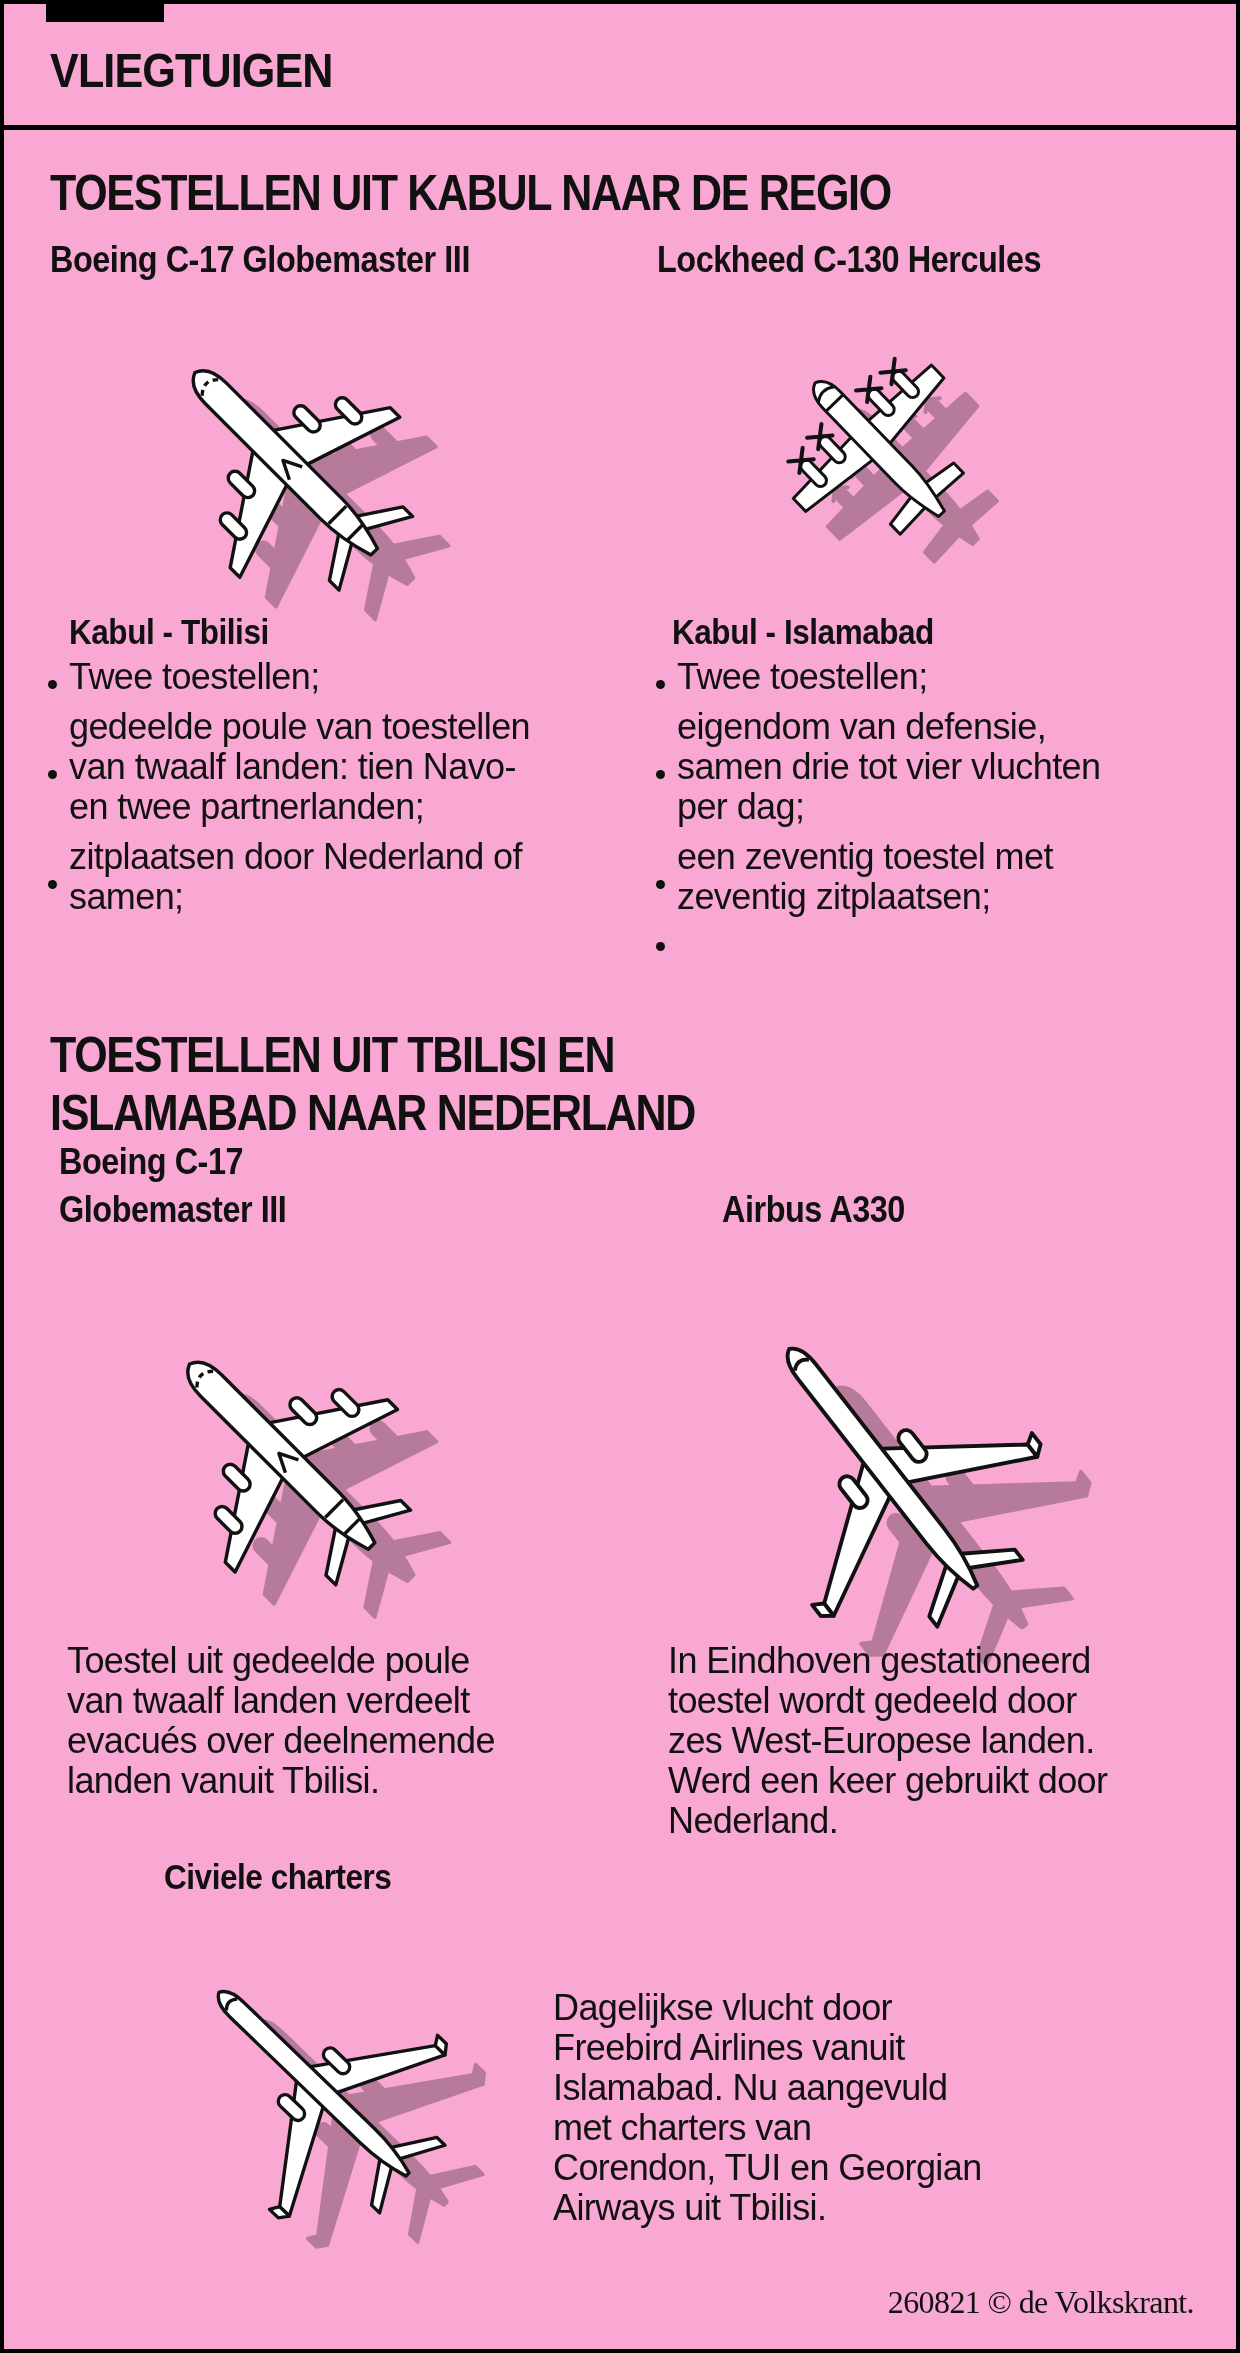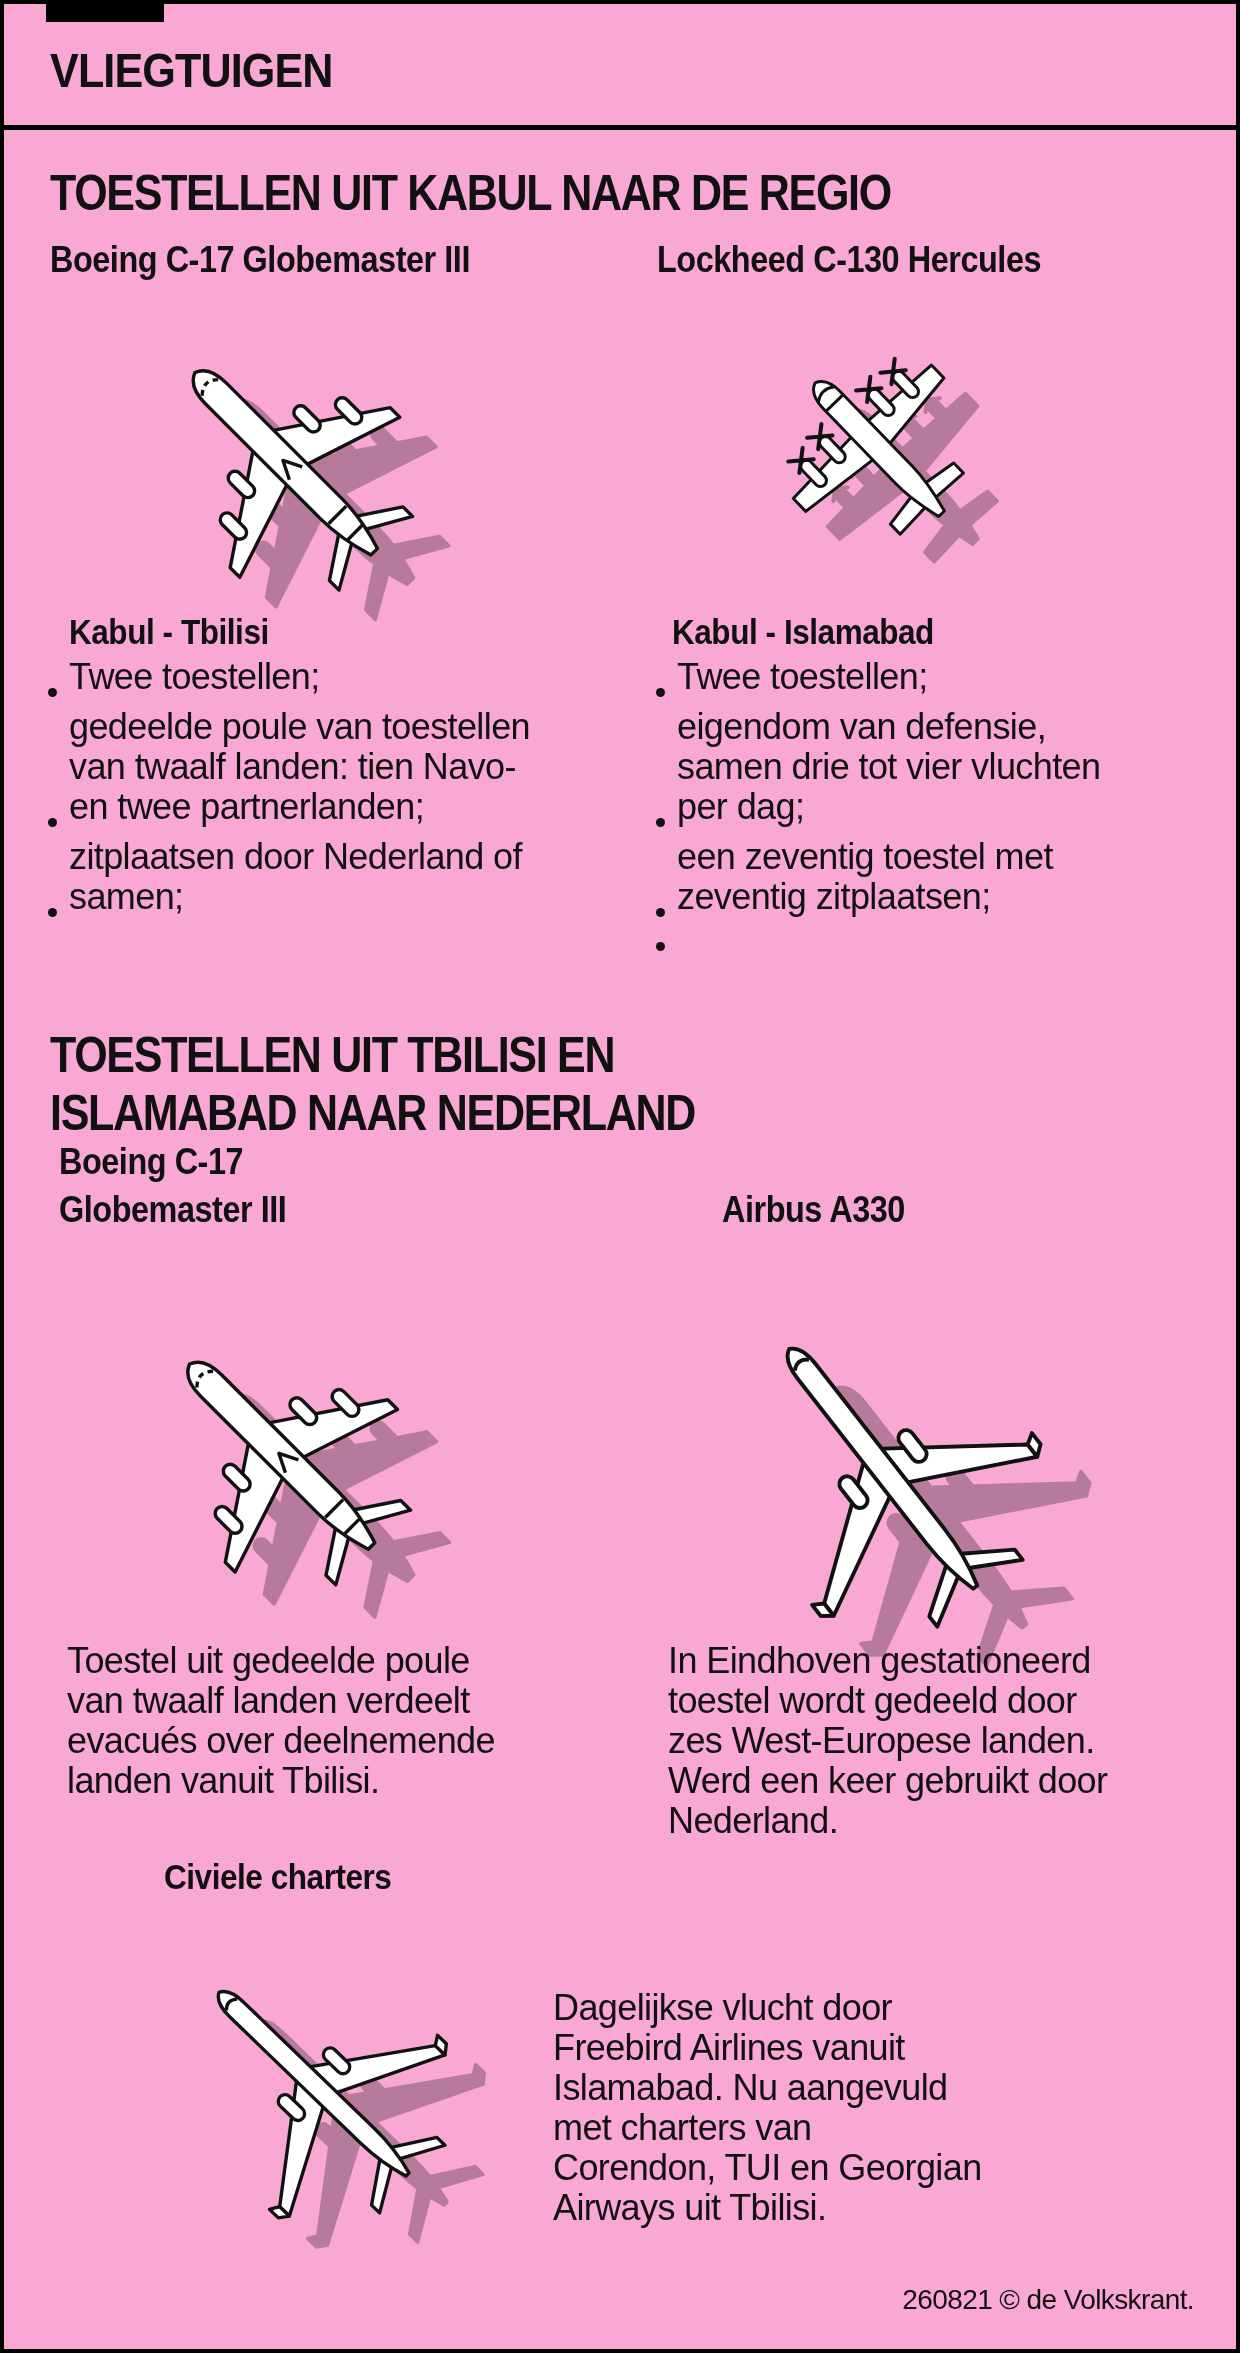--- a/index.html
+++ b/index.html
@@ -37,28 +37,28 @@
   .route{
     font-size:35px;font-weight:bold;letter-spacing:-0.5px;
     transform:scaleX(0.90);transform-origin:0 0;
     white-space:pre-line;
   }
   .body-txt{
     font-size:36px;line-height:40px;letter-spacing:-0.6px;
     white-space:pre-line;
   }
   .bullets{display:flex;flex-direction:column;}
-  .bullet-row{display:flex;align-items:flex-end;margin-bottom:10px;}
+  .bullet-row{display:flex;align-items:center;margin-bottom:10px;}
   .bullet-dot{
     flex:0 0 auto;width:9px;height:9px;border-radius:50%;
     background:#111;margin:15px 12px 0 0;
   }
   .footer-credit{
     right:42px;top:2280px;
-    font-size:28px;letter-spacing:-0.6px;
+    font-size:32px;letter-spacing:-0.6px;font-family:Liberation Serif, serif;
   }
   .plane-svg{display:block;}
   .shadow{filter:brightness(0) opacity(0.27);}
 </style>
 </head>
 <body>
 
 <svg width="0" height="0" style="position:absolute" aria-hidden="true">
   <defs>
     <g id="c17" fill="#fff" stroke="#111" stroke-width="3" stroke-linejoin="round">

